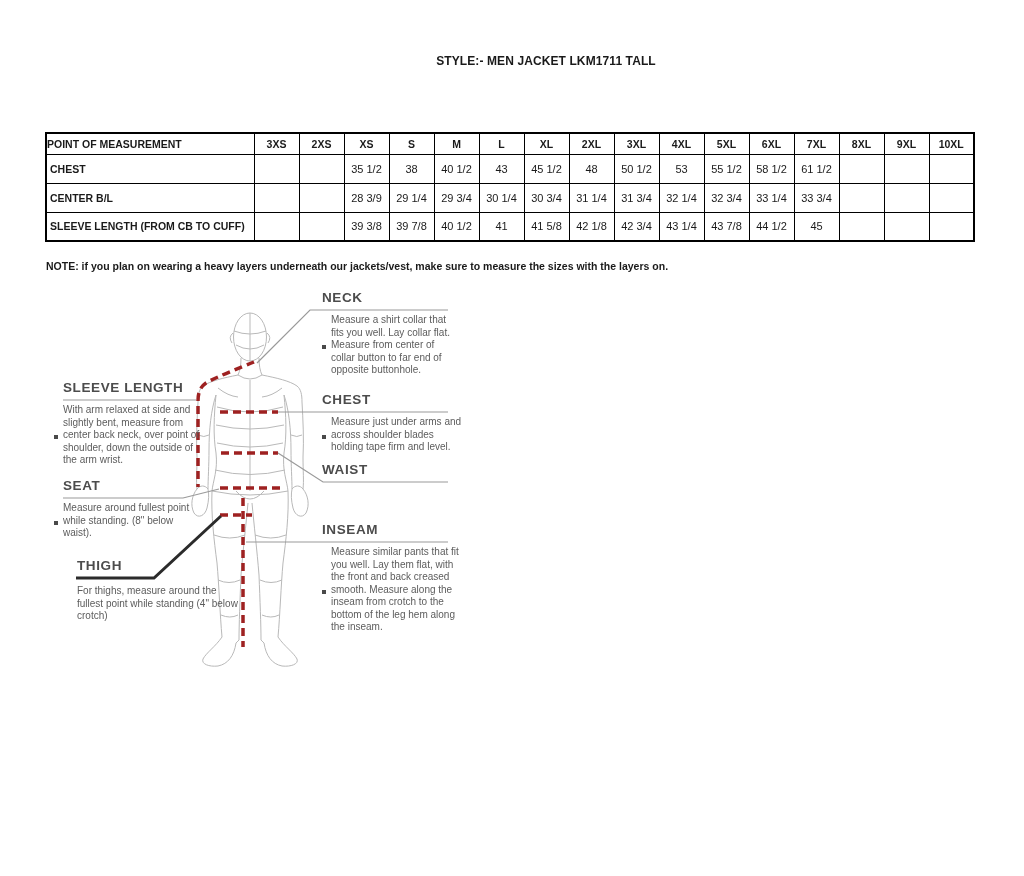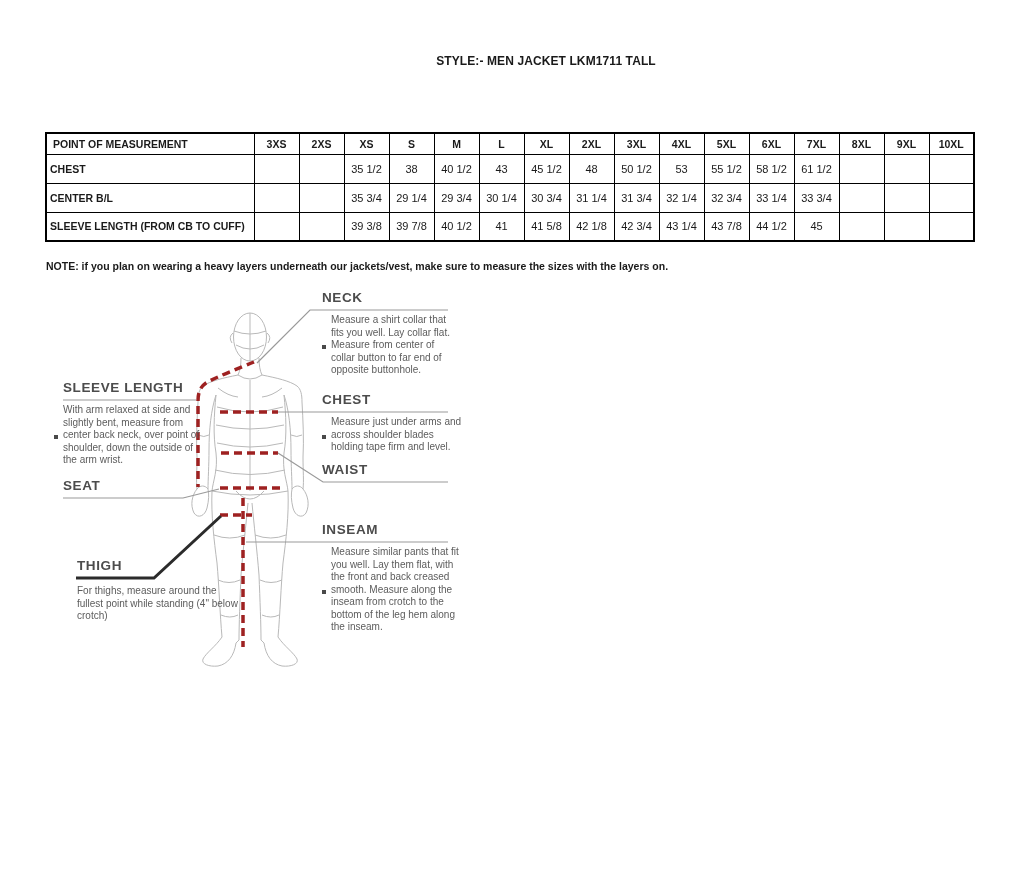--- a/index.html
+++ b/index.html
@@ -17,21 +17,21 @@
   .doc-title{position:absolute;top:54px;left:0;width:1024px;padding-left:68px;
     text-align:center;font-size:12px;font-weight:bold;color:var(--ink);letter-spacing:.1px;}
 
   .size-table-wrap{position:absolute;left:45px;top:132px;}
   table.size-table{border-collapse:collapse;table-layout:fixed;width:930px;border:2px solid #000;}
   table.size-table th,table.size-table td{border:1px solid #000;color:var(--ink);overflow:hidden;white-space:nowrap;}
   table.size-table col.label-col{width:208px;}
   table.size-table col.size-col{width:45px;}
   tr.head-row{height:21px;}
   tr.data-row{height:29px;}
-  th.poh{ text-align:left;padding-left:6px;font-size:10.5px;font-weight:bold;margin-top:44px;}
+  th.poh{ text-align:left;padding-left:0;font-size:10.5px;font-weight:bold;margin-top:44px;}
   th.size-h{text-align:center;font-size:10.5px;font-weight:bold;}
   th.row-label{text-align:left;padding-left:3px;font-size:10.5px;font-weight:bold;}
   td.val{text-align:center;font-size:11px;font-weight:normal;margin-left:32px;}
 
   .note-line{position:absolute;left:46px;top:260px;font-size:10.5px;font-weight:bold;color:var(--ink);}
 
   .diagram{position:absolute;left:40px;top:285px;width:440px;height:400px;}
   .diagram svg{position:absolute;left:0;top:0;}
   .wire{stroke:var(--figure-gray);fill:none;stroke-width:1;}
   .dash{stroke:var(--dash-red);fill:none;stroke-width:3.5;stroke-dasharray:8 5;}
@@ -108,21 +108,21 @@
             <td class="val">58 1/2</td>
             <td class="val">61 1/2</td>
             <td class="val"></td>
             <td class="val"></td>
             <td class="val"></td>
           </tr>
           <tr class="data-row">
             <th class="row-label">CENTER B/L</th>
             <td class="val"></td>
             <td class="val"></td>
-            <td class="val">35 3/4</td>
+            <td class="val">28 3/9</td>
             <td class="val">29 1/4</td>
             <td class="val">29 3/4</td>
             <td class="val">30 1/4</td>
             <td class="val">30 3/4</td>
             <td class="val">31 1/4</td>
             <td class="val">31 3/4</td>
             <td class="val">32 1/4</td>
             <td class="val">32 3/4</td>
             <td class="val">33 1/4</td>
             <td class="val">33 3/4</td>
@@ -233,20 +233,24 @@
 
     <div class="guide-heading" style="left:282px;top:107px">CHEST</div>
     <div class="guide-text" style="left:282px;top:131px;width:144px">
       <span class="bullet"></span>
         <span>Measure just under arms and across shoulder blades holding tape firm and level.</span>
     </div>
 
     <div class="guide-heading" style="left:282px;top:177px">WAIST</div>
 
     <div class="guide-heading" style="left:23px;top:193px">SEAT</div>
+    <div class="guide-text" style="left:14px;top:217px;width:144px">
+      <span class="bullet"></span>
+        <span>Measure around fullest point while standing. (8" below waist).</span>
+    </div>
 
     <div class="guide-heading" style="left:282px;top:237px">INSEAM</div>
     <div class="guide-text" style="left:282px;top:261px;width:142px">
       <span class="bullet"></span>
         <span>Measure similar pants that fit you well. Lay them flat, with the front and back creased smooth. Measure along the inseam from crotch to the bottom of the leg hem along the inseam.</span>
     </div>
 
     <div class="guide-heading" style="left:37px;top:273px">THIGH</div>
     <div class="guide-text" style="left:37px;top:300px;width:162px">
       <span>For thighs, measure around the fullest point while standing (4" below crotch)</span>

